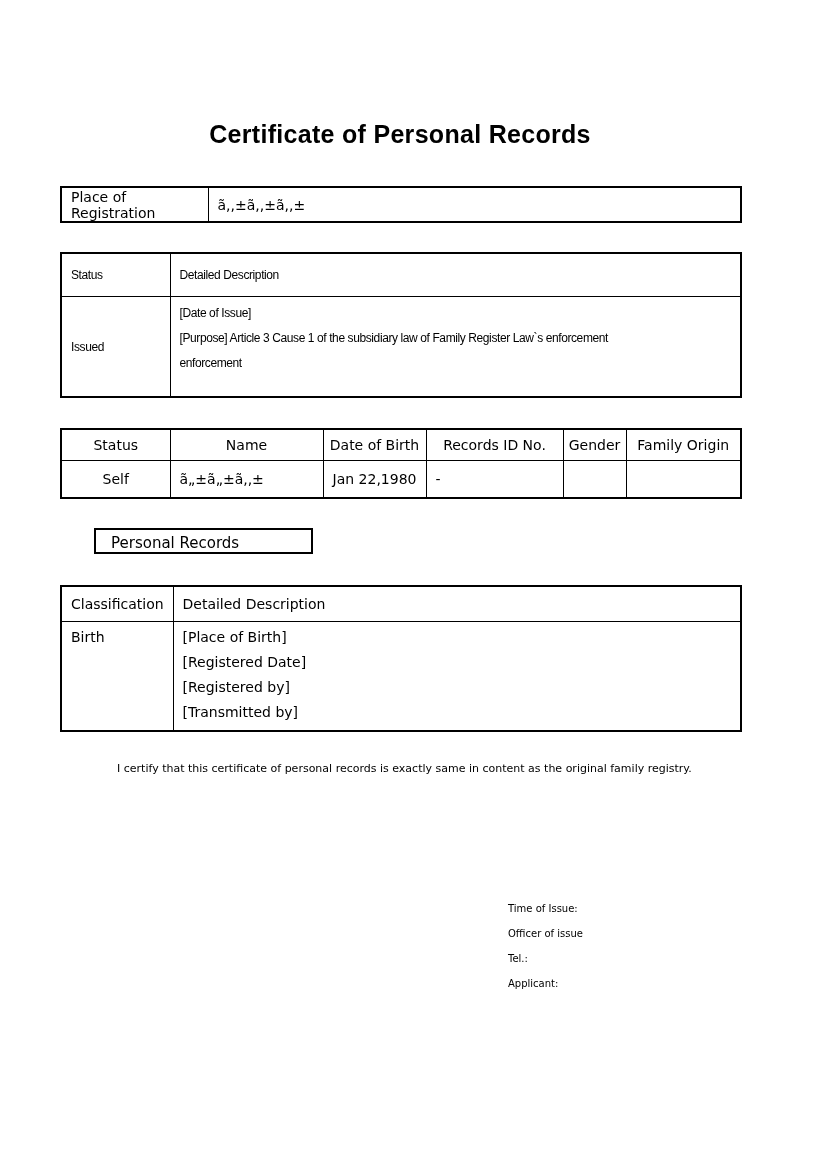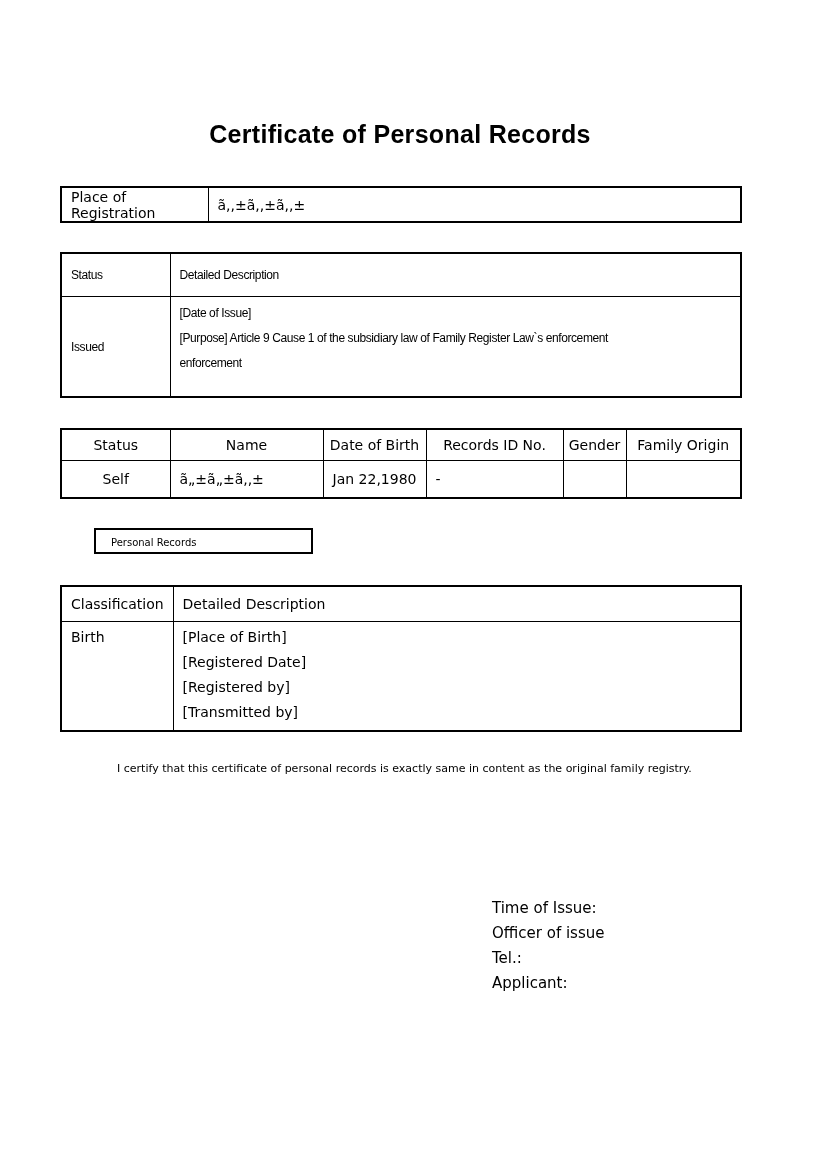--- a/index.html
+++ b/index.html
@@ -32,38 +32,38 @@
     .desc-lines div { line-height: 25px; }
 
     
     #t-person { left: 60px; top: 428px; width: 682px; }
     #t-person .hdr td { height: 30px; }
     #t-person .row td { height: 36px; margin-left: 12px; }
 
     
     .records-box {
       left: 94px; top: 528px; width: 219px; height: 26px;
-      border: 2px solid #000; font-size: 10px; line-height: 26px;
+      border: 2px solid #000; font-size: 15px; line-height: 26px;
       padding-left: 15px; box-sizing: border-box;
     }
 
     
     #t-records { left: 60px; top: 585px; width: 682px; }
     #t-records .hdr td { height: 34px; }
     #t-records .row td { height: 108px; vertical-align: top; }
     .rec-lines { padding-top: 3px; }
     .rec-lines div { line-height: 25px; }
 
     .certify {
       left: 97px; top: 757px; width: 600px; font-size: 11px; line-height: 24px;
       text-align: justify;
       margin-left: 20px;
     }
     .issue {
-      left: 492px; top: 896px; font-size: 15px;
+      left: 508px; top: 896px; font-size: 10px;
     }
     .issue div { line-height: 25px; }
   </style>
 </head>
 <body>
 
 <div class="abs title">Certificate of Personal Records</div>
 
 <table id="t-place" class="outer">
   <colgroup>
@@ -86,21 +86,21 @@
   <tbody>
       <tr class="hdr">
     <td class="cell-pad narrow">Status</td>
     <td class="cell-pad narrow">Detailed Description</td>
   </tr>
   <tr class="row">
     <td class="cell-pad narrow">Issued</td>
     <td class="cell-pad narrow" style="vertical-align:top;">
       <div class="desc-lines">
         <div>[Date of Issue]</div>
-        <div>[Purpose] Article 9 Cause 1 of the subsidiary law of Family Register Law`s enforcement</div>
+        <div>[Purpose] Article 3 Cause 1 of the subsidiary law of Family Register Law`s enforcement</div>
         <div>enforcement</div>
       </div>
     </td>
   </tr>
 </tbody>
   </table>
 
 <table id="t-person" class="outer">
   <colgroup>
     <col style="width:109px">

